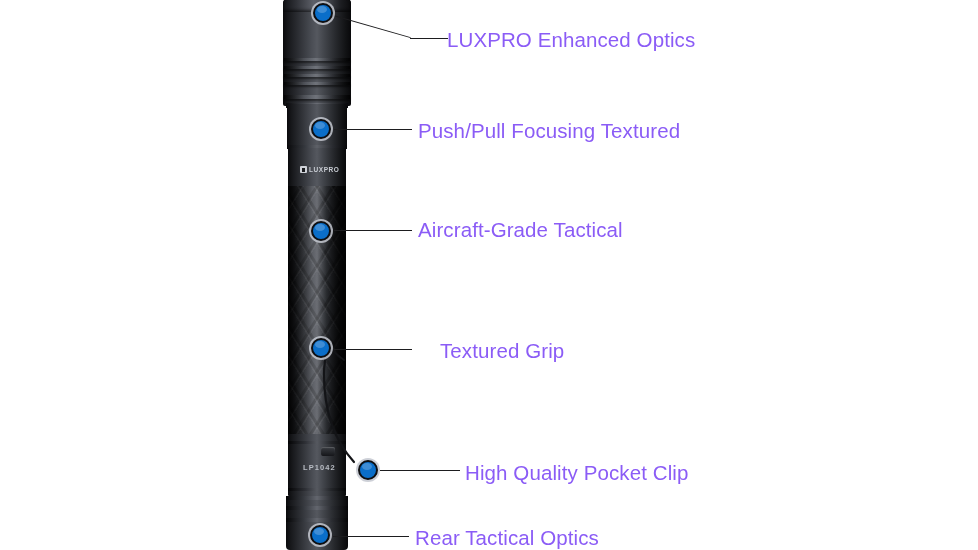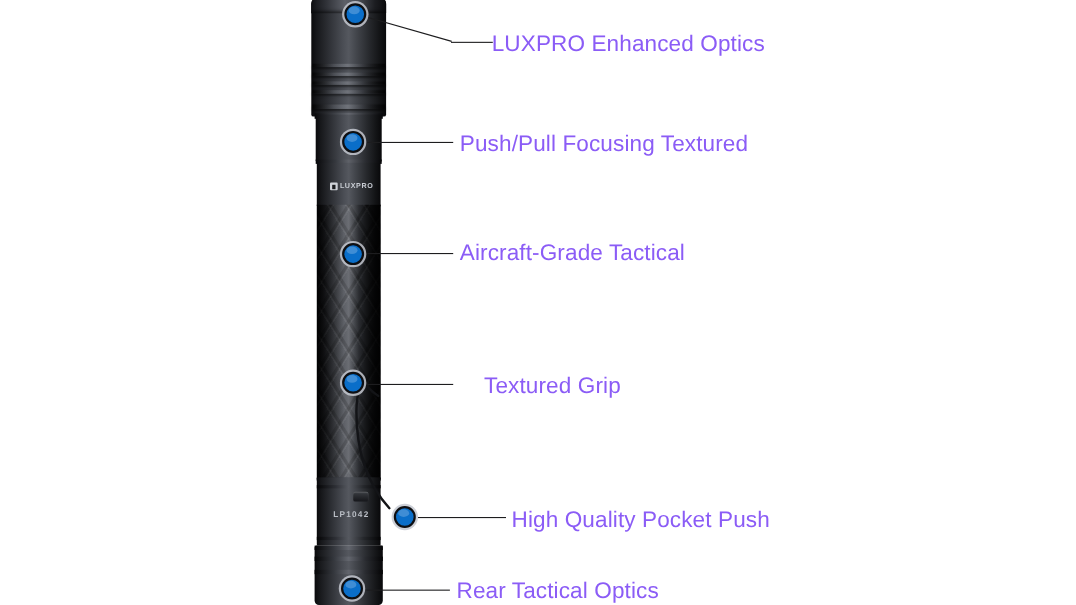--- a/index.html
+++ b/index.html
@@ -346,17 +346,17 @@
   <div class="dot" style="left:310px; top:525px;"></div>
 
   <div class="label" style="left:447px; top:28px;">LUXPRO Enhanced Optics</div>
 
   <div class="label" style="left:418px; top:119px;">Push/Pull Focusing Textured</div>
 
   <div class="label" style="left:418px; top:218px;">Aircraft-Grade Tactical</div>
 
   <div class="label" style="left:404px; top:339px;margin-left:36px;">Textured Grip</div>
 
-  <div class="label" style="left:465px; top:461px;">High Quality Pocket Push</div>
+  <div class="label" style="left:465px; top:461px;">High Quality Pocket Clip</div>
 
   <div class="label" style="left:415px; top:526px;">Rear Tactical Optics</div>
 
 </div>
 
 </body></html>

